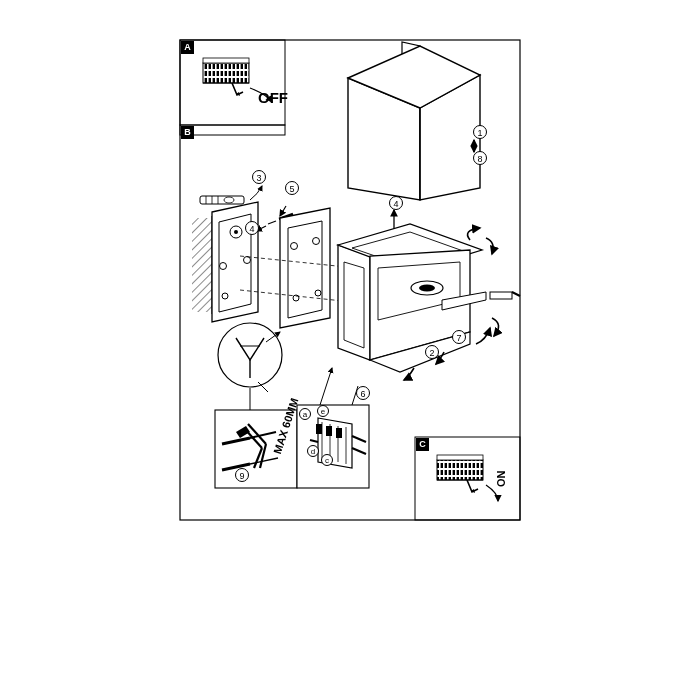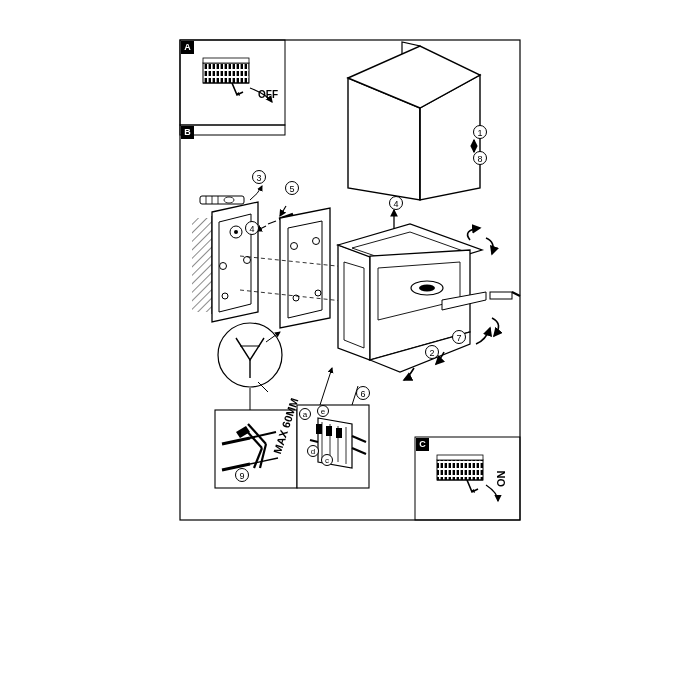--- a/index.html
+++ b/index.html
@@ -25,21 +25,21 @@
     top: 0;
   }
   .lbl {
     position: absolute;
     font-family: "Liberation Sans", sans-serif;
     font-weight: bold;
     color: #000;
     white-space: nowrap;
     line-height: 1;
   }
-  .lbl-off { font-size: 10px; }
+  .lbl-off { font-size: 15px; }
   .lbl-on  { font-size: 11px; }
   .lbl-max {
     font-size: 11px;
     font-weight: bold;
     transform-origin: 0 0;
   }
   .circ-num {
     position: absolute;
     font-size: 9px;
     font-weight: normal;

